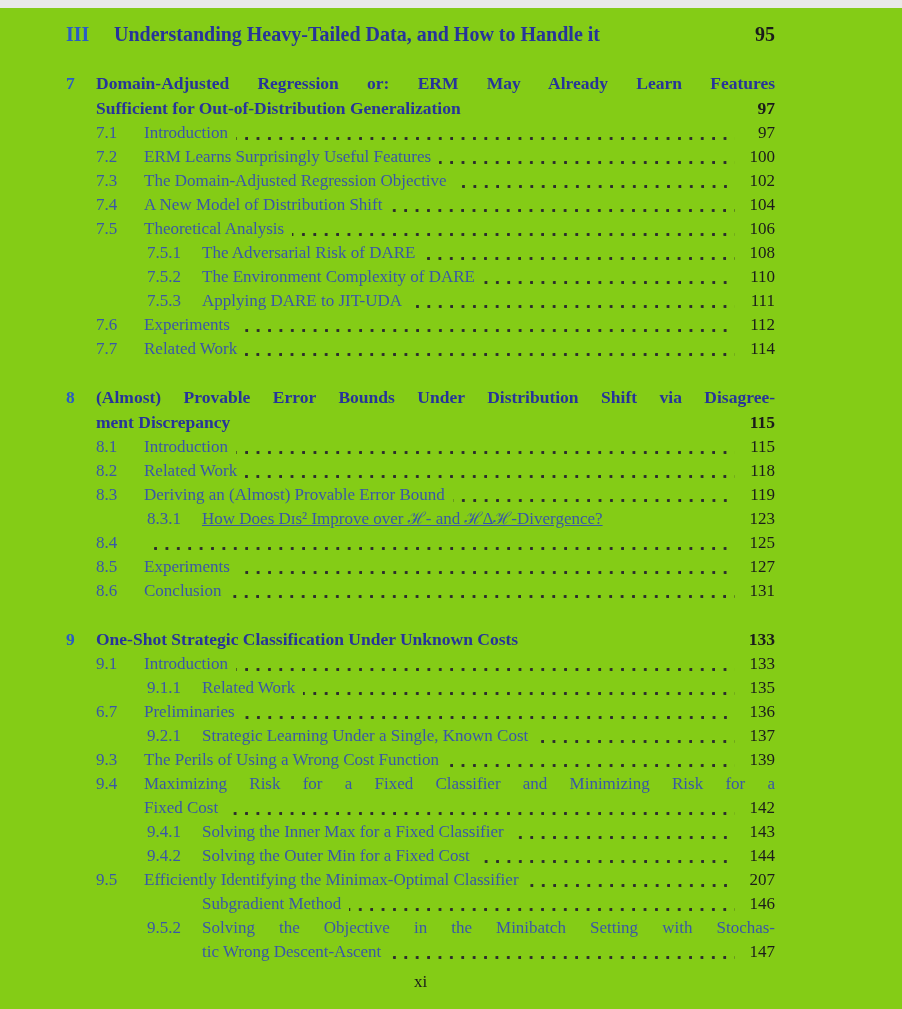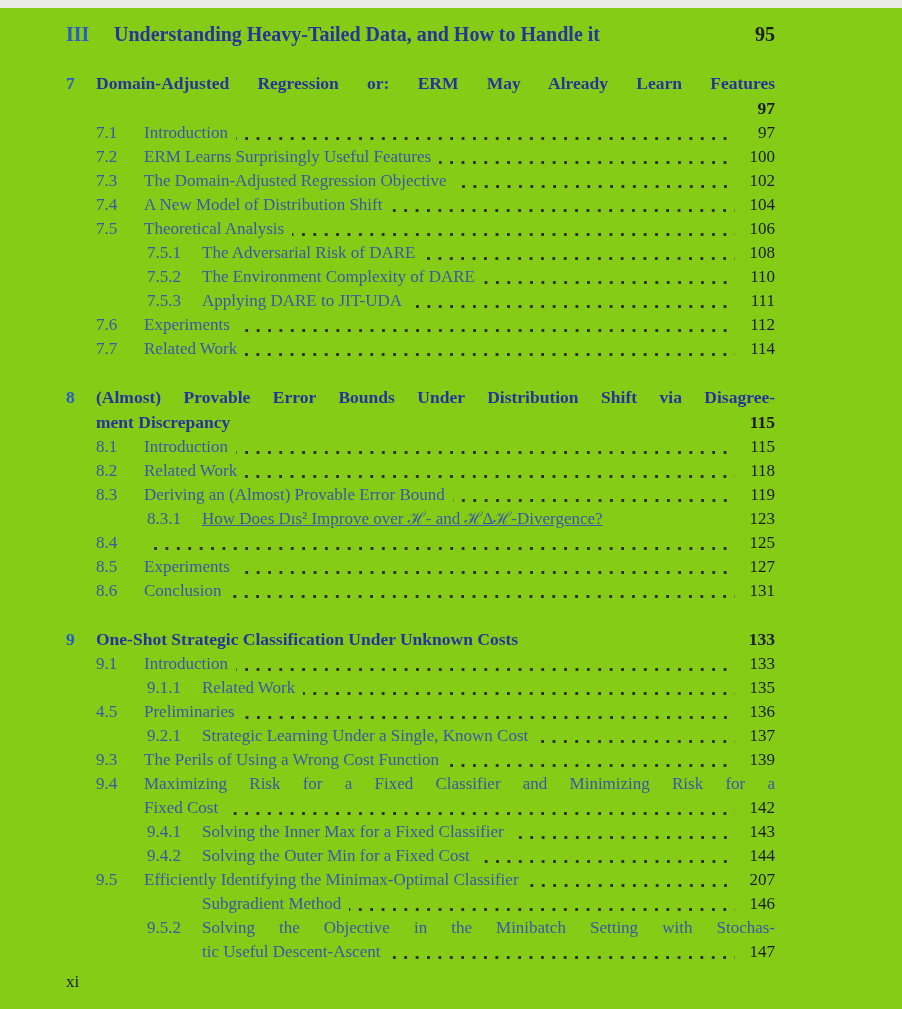--- a/index.html
+++ b/index.html
@@ -74,20 +74,21 @@
     flex: none;
     margin-left: 5px;
     min-width: 30px;
     text-align: right;
     color: #1b1b1b;
   }
   .pg.bold { font-weight: bold; }
 
   
   .footer {
+    text-align: center;
     margin-top: 7px;
     font-size: 17px;
     line-height: 22px;
     color: #1b1b1b;
   }
 </style>
 </head>
 <body>
 
 <div class="page">
@@ -98,20 +99,21 @@
     <span class="spacer"></span>
     <span class="part-page">95</span>
   </div>
 
   <section class="chapter">
     <div class="row ch">
       <span class="num">7</span>
       <span class="txt just">Domain-Adjusted Regression or: ERM May Already Learn Features</span>
     </div>
     <div class="row ch">
+      <span class="txt ind-ch">Sufficient for Out-of-Distribution Generalization</span>
       <span class="spacer"></span>
       <span class="pg bold">97</span>
     </div>
 
     <div class="row">
       <span class="num n-sec">7.1</span>
       <span class="txt">Introduction</span>
       <span class="leader"></span>
       <span class="pg">97</span>
     </div>
@@ -238,21 +240,21 @@
       <span class="leader"></span>
       <span class="pg">133</span>
     </div>
     <div class="row">
       <span class="num n-sub">9.1.1</span>
       <span class="txt">Related Work</span>
       <span class="leader"></span>
       <span class="pg">135</span>
     </div>
     <div class="row">
-      <span class="num n-sec">4.5</span>
+      <span class="num n-sec">6.7</span>
       <span class="txt">Preliminaries</span>
       <span class="leader"></span>
       <span class="pg">136</span>
     </div>
     <div class="row">
       <span class="num n-sub">9.2.1</span>
       <span class="txt">Strategic Learning Under a Single, Known Cost</span>
       <span class="leader"></span>
       <span class="pg">137</span>
     </div>
@@ -296,21 +298,21 @@
       <span class="txt ind-sub">Subgradient Method</span>
       <span class="leader"></span>
       <span class="pg">146</span>
     </div>
 
     <div class="row">
       <span class="num n-sub">9.5.2</span>
       <span class="txt just">Solving the Objective in the Minibatch Setting with Stochas-</span>
     </div>
     <div class="row">
-      <span class="txt ind-sub">tic Useful Descent-Ascent</span>
+      <span class="txt ind-sub">tic Wrong Descent-Ascent</span>
       <span class="leader"></span>
       <span class="pg">147</span>
     </div>
   </section>
 
   <div class="footer">xi</div>
 
 </div>
 
 </body></html>

